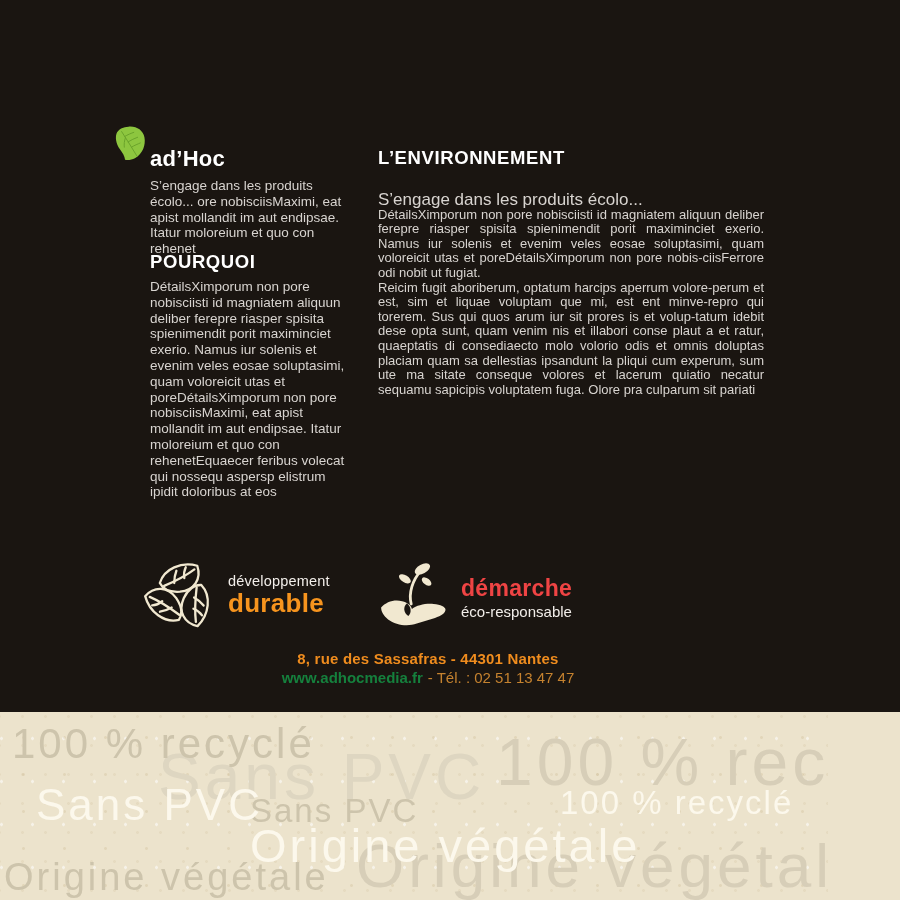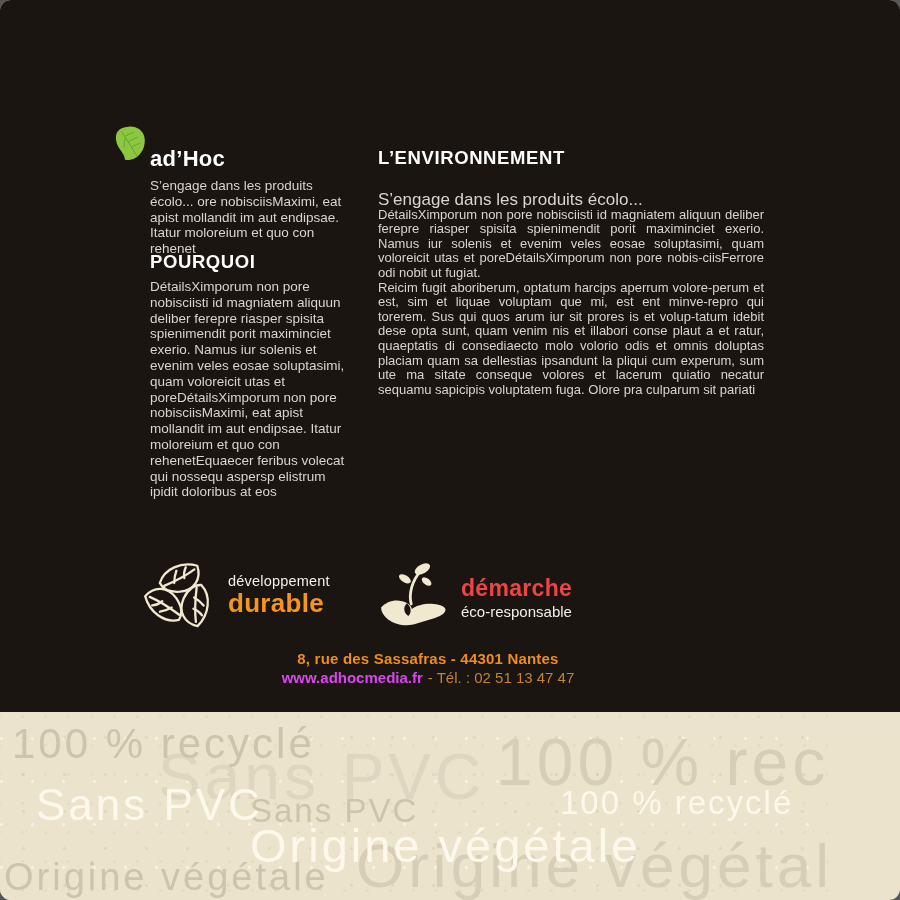--- a/index.html
+++ b/index.html
@@ -1,20 +1,19 @@
 <!DOCTYPE html>
 <html><head>
 <meta charset="utf-8">
 <style>
   html,body{margin:0;padding:0;background:#555;}
   .poster{
     position:relative;width:900px;height:900px;overflow:hidden;
     font-family:"Liberation Sans", sans-serif;
     background:#ece3cc;
-    border-radius:11px;
   }
   
   .dark-panel{
     position:absolute;left:0;top:0;width:900px;height:712px;
     background:#1a1511;
   }
   .brand-logo{position:absolute;left:111px;top:125px;width:38px;height:39px;}
   .brand-name{
     position:absolute;left:150px;top:146px;
     font-size:22px;font-weight:bold;color:#ffffff;letter-spacing:.3px;
@@ -53,21 +52,21 @@
   .b3 .t2{font-size:12.5px;color:#f6f2ec;margin-top:1px;}
   .b3 .t3{font-size:21px;font-weight:bold;color:#f7941e;margin-top:0;letter-spacing:.3px;}
   
   .footer-contact{
     position:absolute;left:0;top:650px;width:856px;text-align:center;
   }
   .footer-address{
     font-size:15px;font-weight:bold;color:#ef8c1e;letter-spacing:.2px;
   }
   .footer-line2{margin-top:2px;font-size:15px;}
-  .footer-website{font-weight:bold;color:#d946ef;}
+  .footer-website{font-weight:bold;color:#15803d;}
   .footer-phone{color:#c5822f;margin-left:5px;font-weight:normal;}
   
   .paper-section{
     position:absolute;left:0;top:712px;width:828px;height:188px;overflow:hidden;
     background-image:
       radial-gradient(rgba(171,142,91,0.16) 1.2px, transparent 1.8px),
       radial-gradient(rgba(171,142,91,0.10) 1px, transparent 1.5px),
       radial-gradient(rgba(255,255,255,0.55) 1px, transparent 1.6px);
     background-size:41px 37px,23px 29px,31px 43px;
     background-position:3px 7px,11px 19px,17px 5px;

